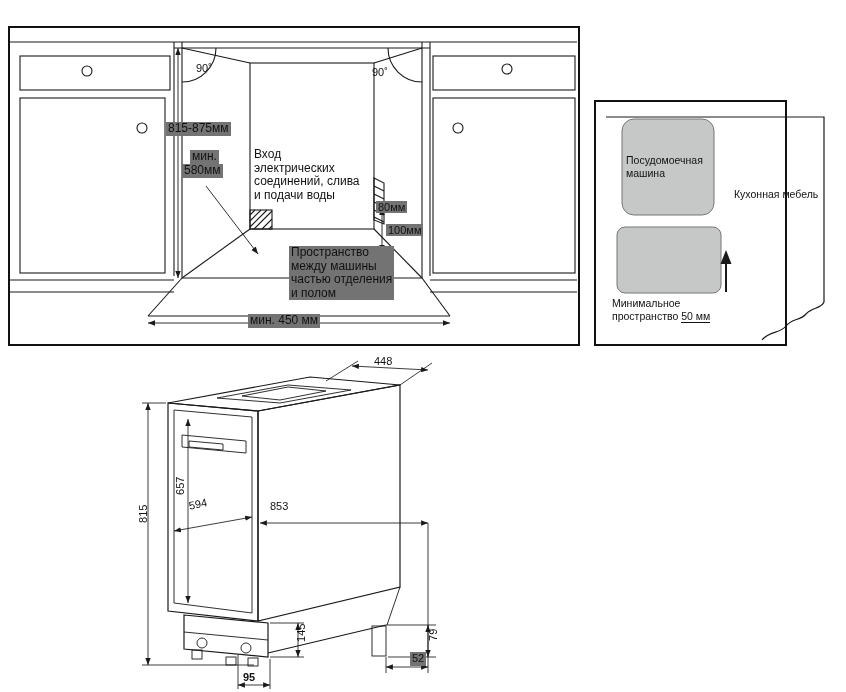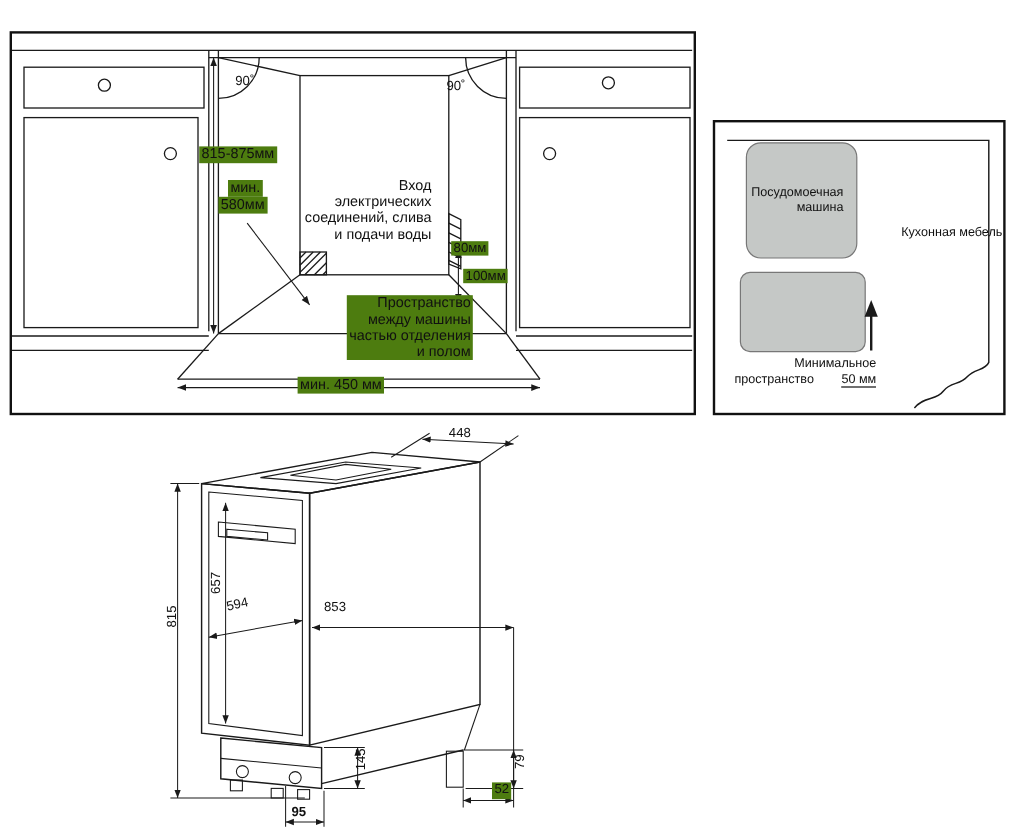--- a/index.html
+++ b/index.html
@@ -1,31 +1,31 @@
 <!DOCTYPE html>
 <html><head>
 <meta charset="utf-8">
 <style>
   * { margin:0; padding:0; box-sizing:border-box; }
   html,body { background:#fff; }
   body { width:846px; height:692px; font-family:"Liberation Sans", sans-serif; color:#111; }
   .page { position:relative; width:846px; height:692px; background:#fff; overflow:hidden; }
   .panel { position:absolute; border:2px solid #111; background:#fff; }
   .panel-niche { left:8px; top:26px; width:572px; height:320px; }
-  .panel-topview { left:594px; top:100px; width:244px; height:246px; }
+  .panel-topview { left:594px; top:100px; width:193px; height:246px; }
   .drawing { position:absolute; left:130px; top:355px; width:330px; height:337px; }
   svg.linework { position:absolute; left:0; top:0; }
-  .lbl { position:absolute; font-size:12px; line-height:13.5px; white-space:nowrap; color:#111;text-align:right; }
+  .lbl { position:absolute; font-size:12px; line-height:13.5px; white-space:nowrap; color:#111; }
   .lbl.sm { font-size:11px; line-height:12px; }
   .lbl.xs { font-size:10.5px; line-height:13px; }
-  .bg { background:#4d7c0f; padding:0 2px; }
+  .bg { background:#737373; padding:0 2px; }
   .vrot { transform:rotate(-90deg); transform-origin:center; text-align:center; }
   .tilt { transform:rotate(-12deg); transform-origin:center; text-align:center; }
   .ctr { text-align:center;font-weight:bold; }
-  .u { border-bottom:1px solid #111;margin-left:20px; }
+  .u { border-bottom:1px solid #111; }
   .dimtxt { font-size:11px; }
 </style>
 </head>
 <body>
 
 <div class="page">
 
   <div class="panel panel-niche">
     <svg class="linework" width="567" height="316" viewBox="0 0 567 316">
       <defs>
@@ -143,21 +143,21 @@
       <g>
         <line x1="130" y1="190" x2="130" y2="160" stroke="#1a1a1a" stroke-width="2"></line>
         <polygon points="130,148 124.5,162 135.5,162" fill="#1a1a1a"></polygon>
       </g>
     </svg>
 
     <div class="lbl xs" style="left:30px; top:52px;">
       <div>Посудомоечная</div>
       <div>машина</div>
     </div>
-    <div class="lbl xs" style="left:155px; top:86px;">Кухонная мебель</div>
+    <div class="lbl xs" style="left:138px; top:86px;">Кухонная мебель</div>
     <div class="lbl xs" style="left:16px; top:195px;">
       <div>Минимальное</div>
       <div>
         <span>пространство</span>
         <span class="u">50 мм</span>
       </div>
     </div>
   </div>
 
   <div class="drawing">

